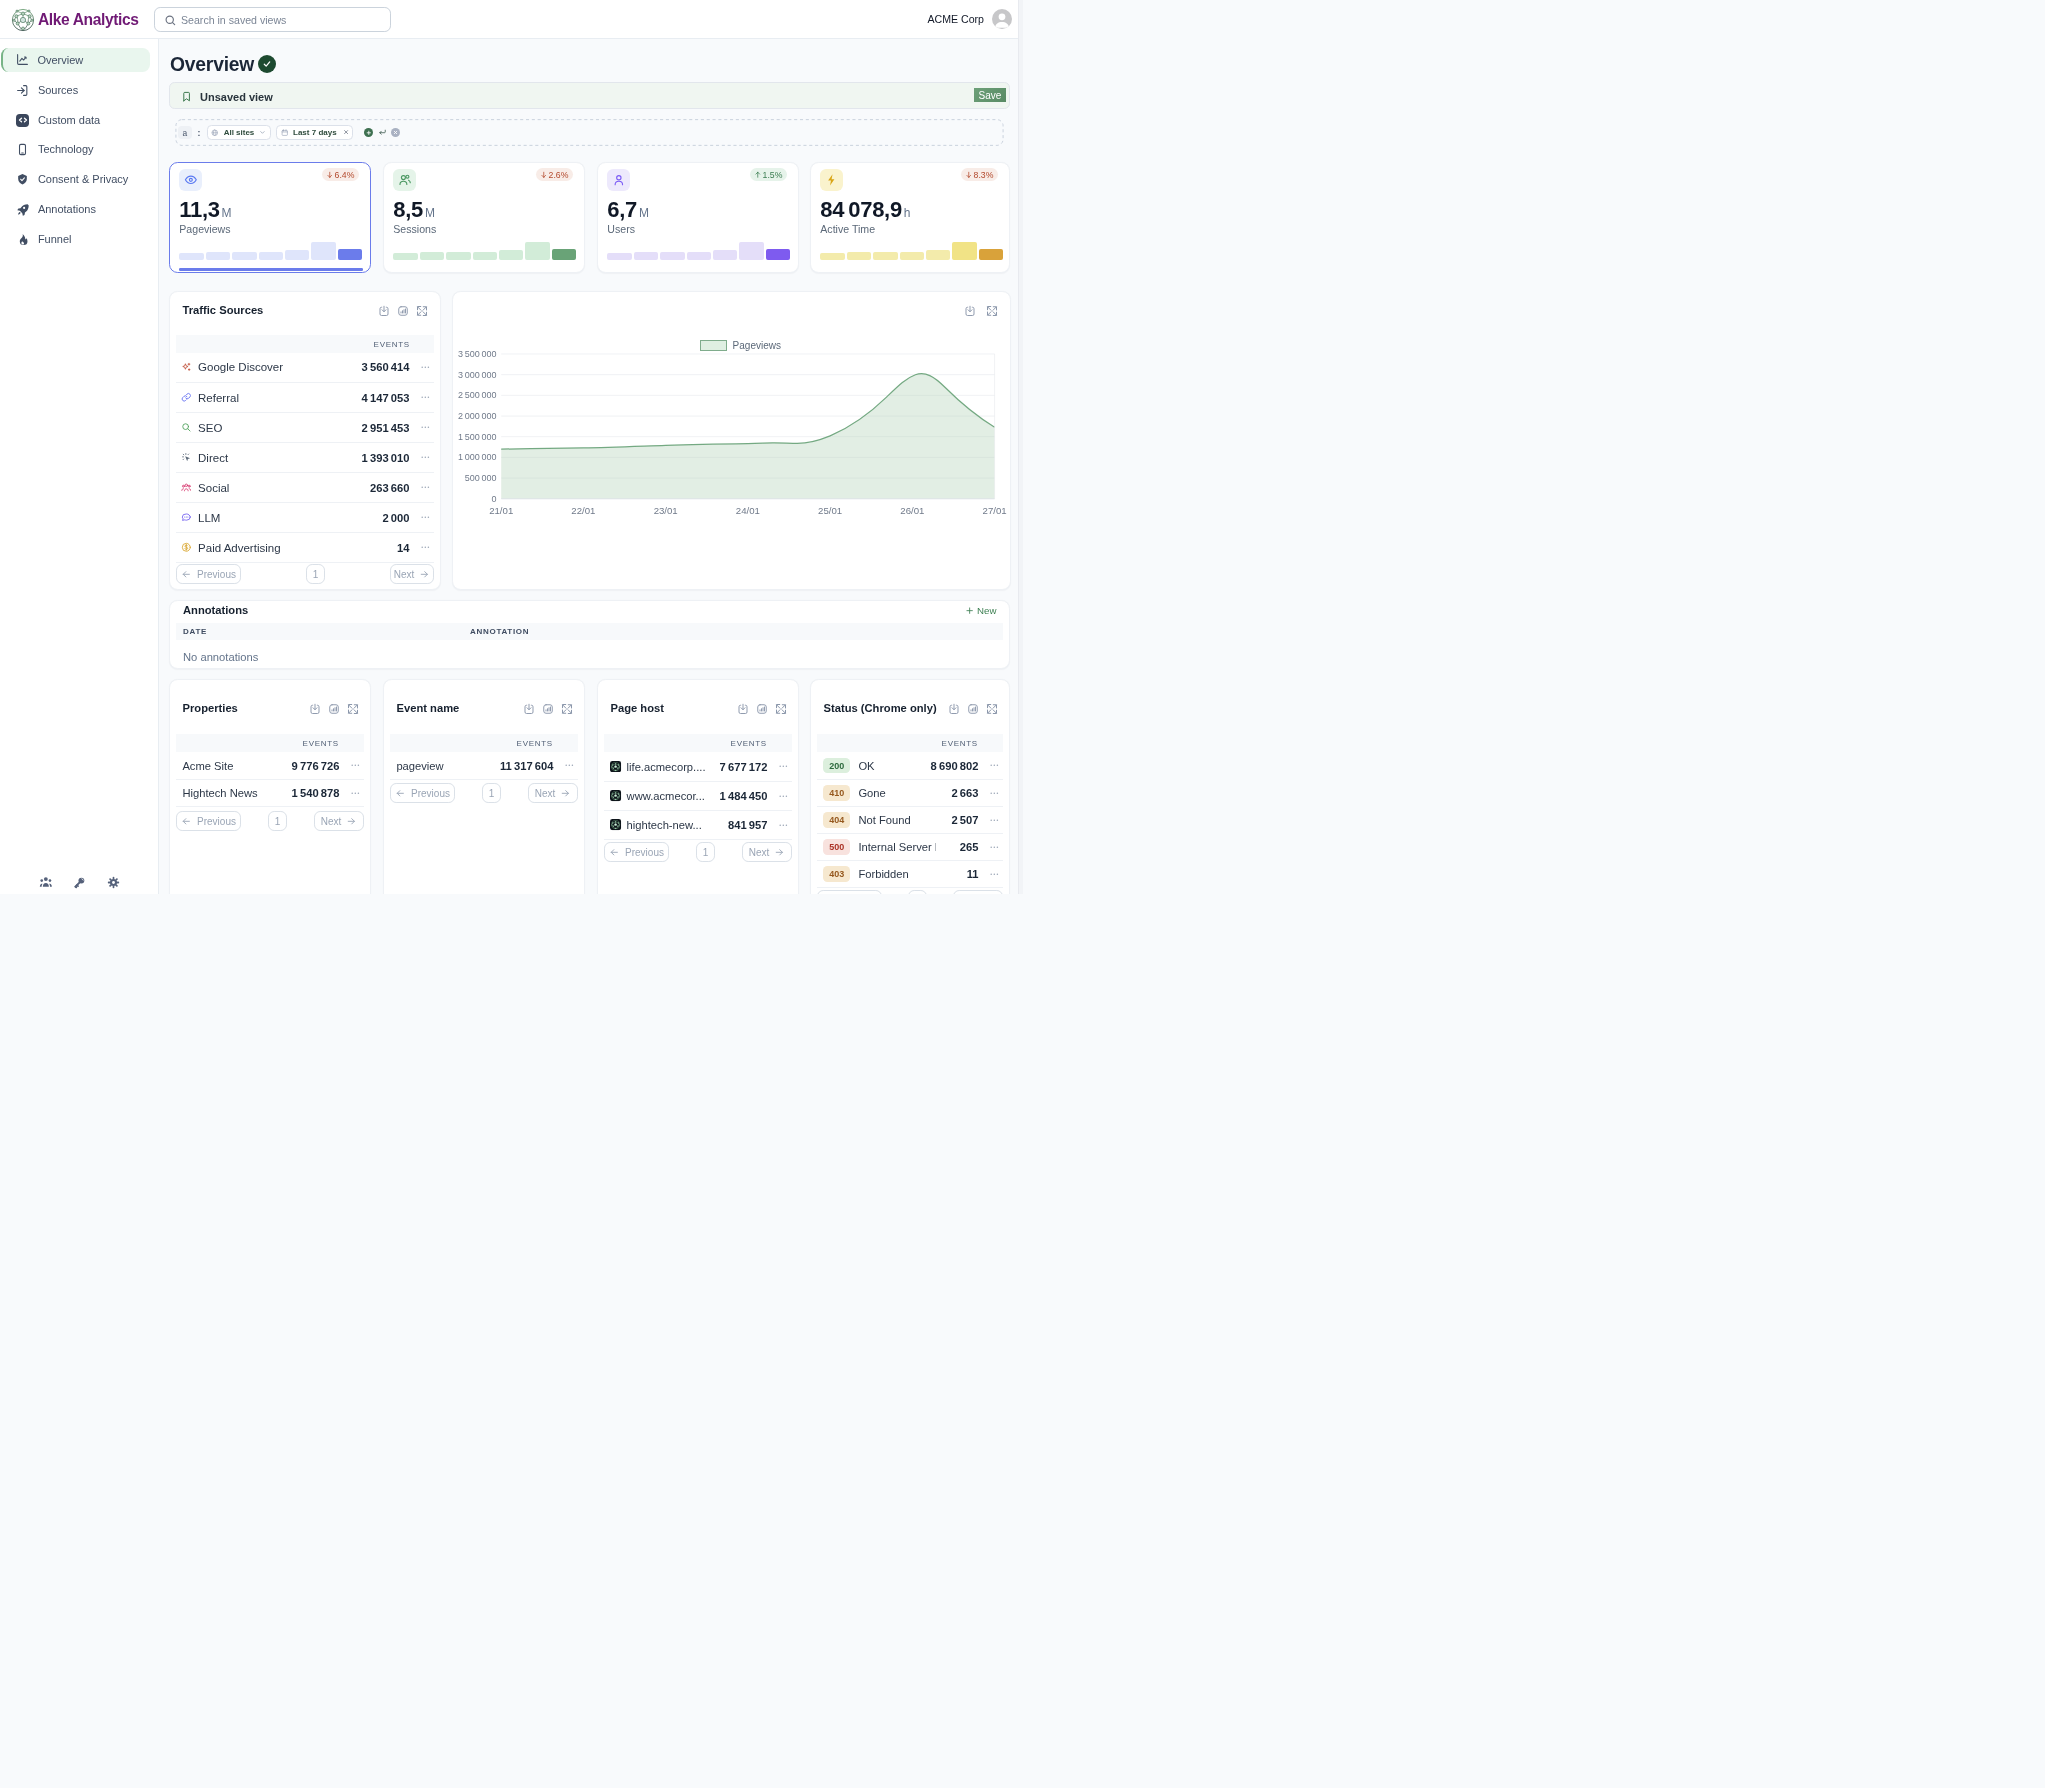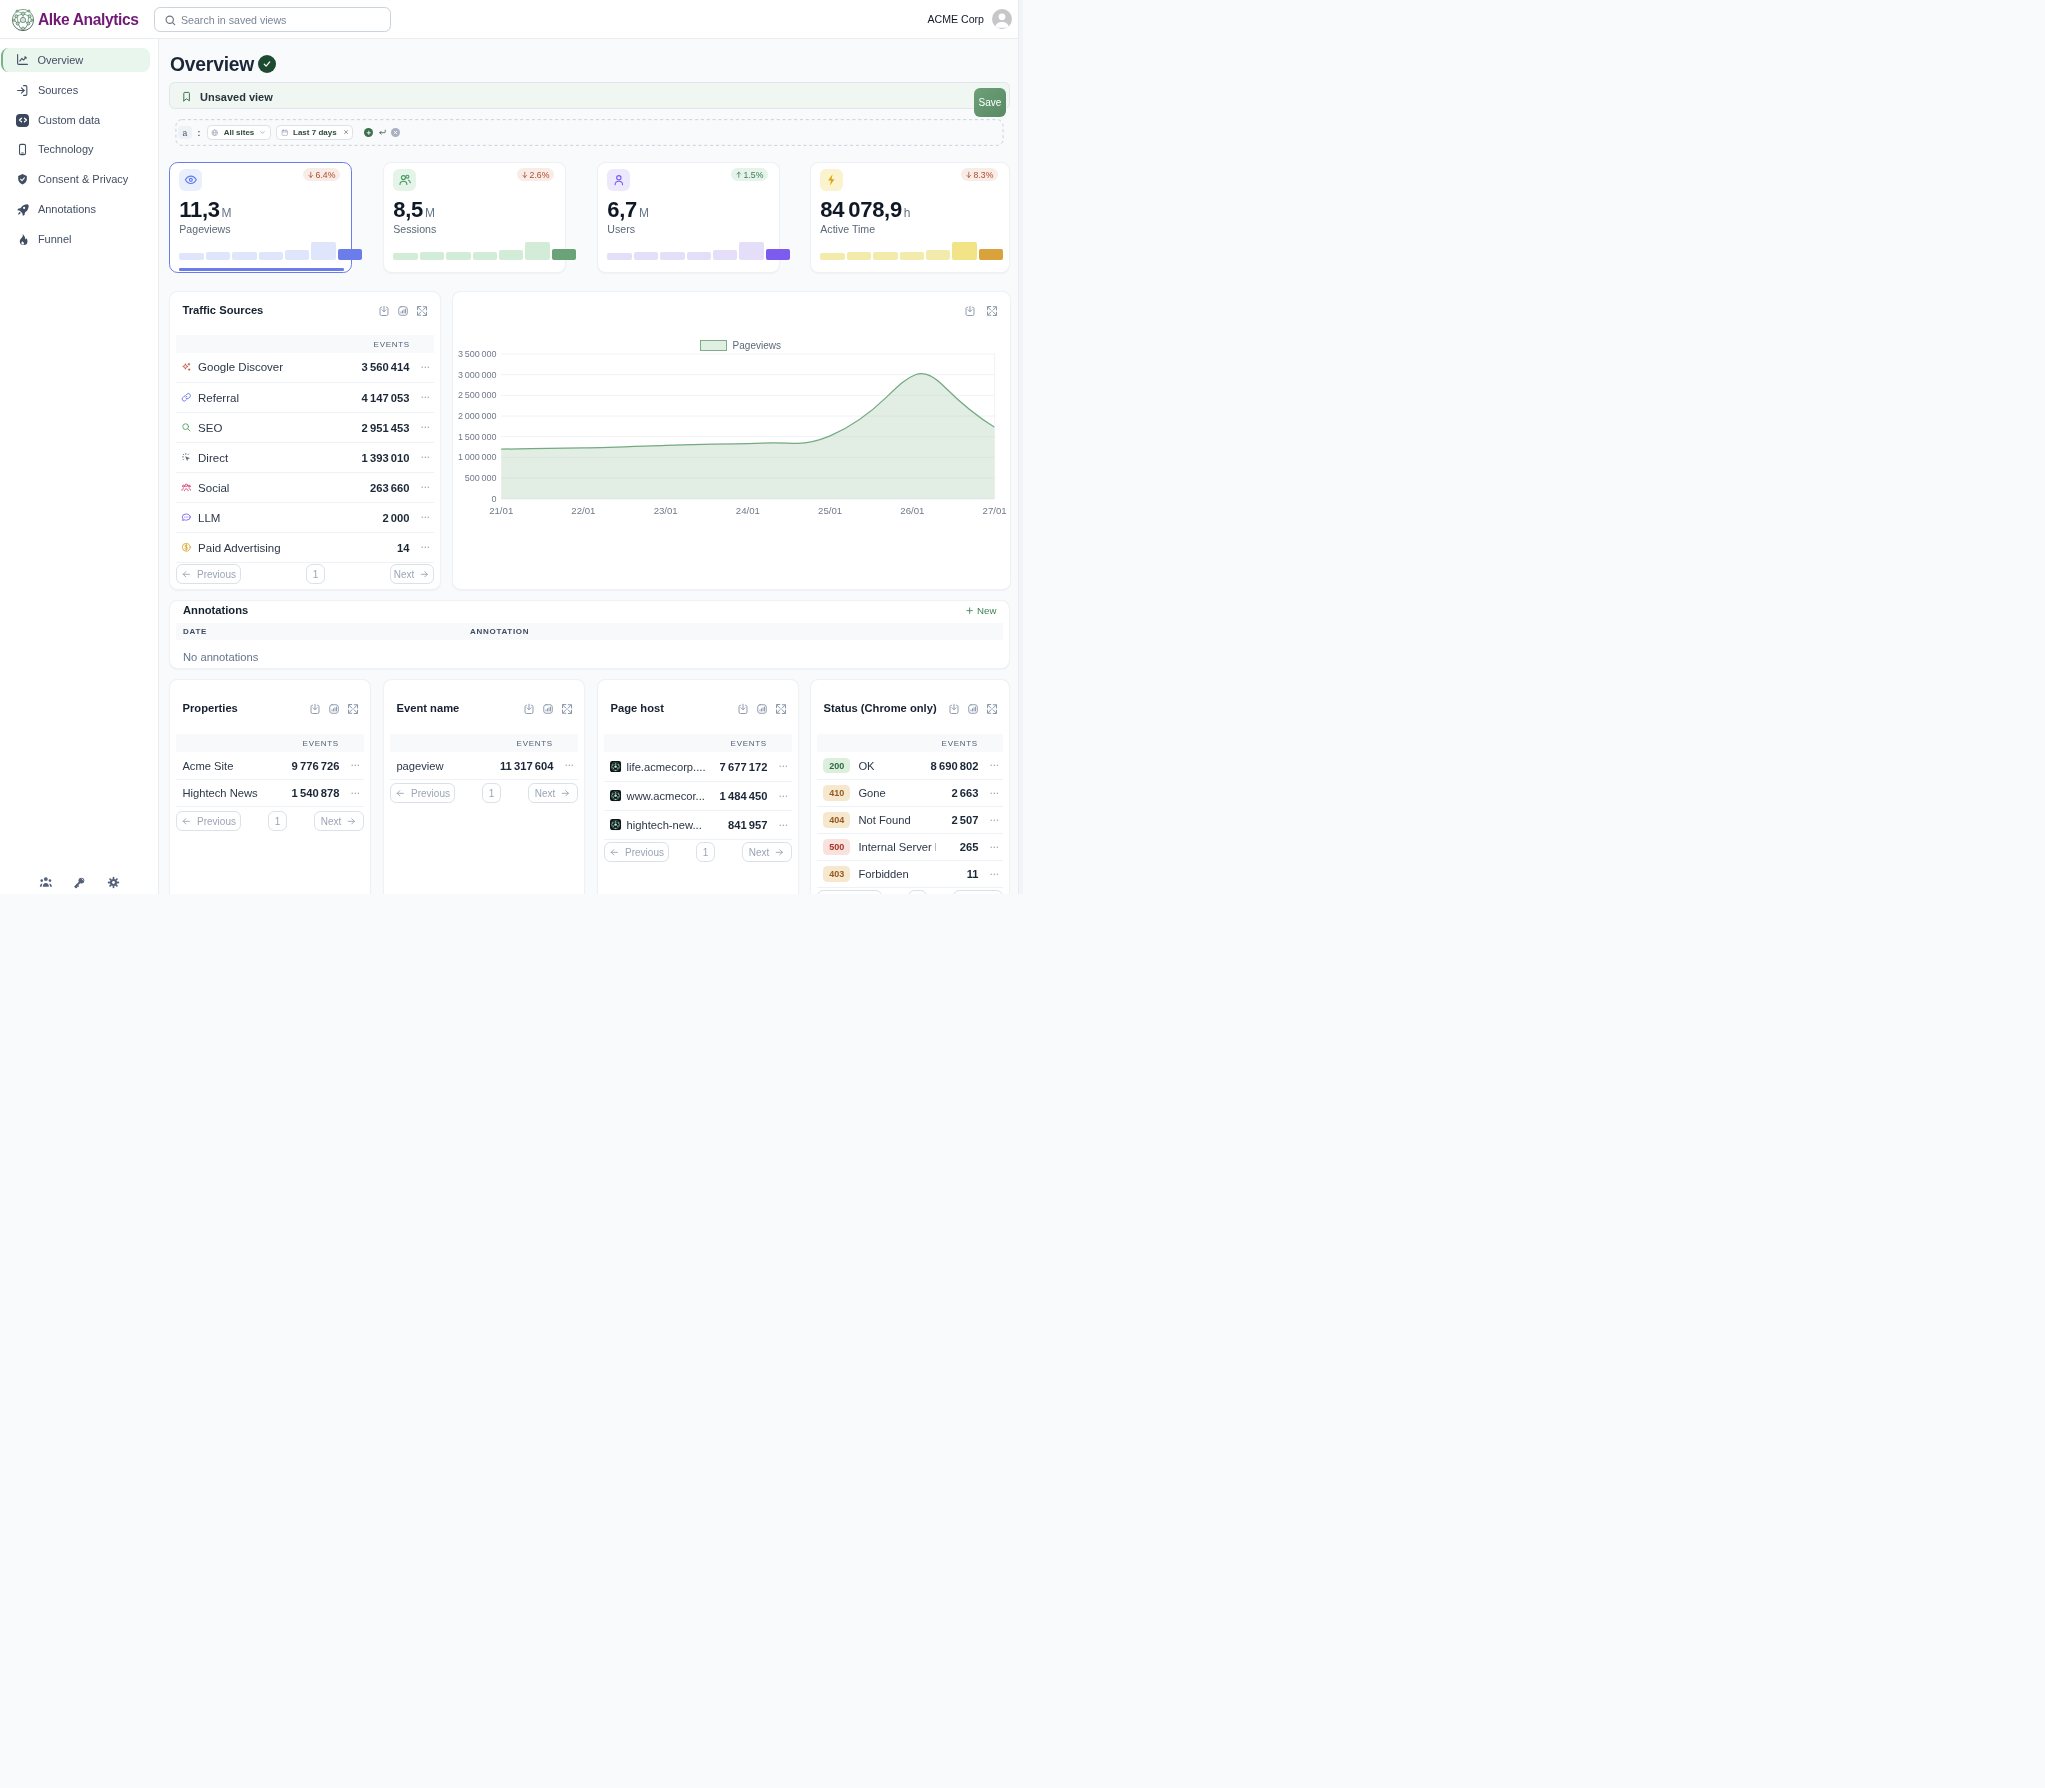--- a/index.html
+++ b/index.html
@@ -41,28 +41,28 @@
   .pgn { display:flex; align-items:center; justify-content:space-between; }
 
   
   #pg-title { position:absolute; left:170px; top:54px; font-size:19.3px; font-weight:bold; color:#1b2637; letter-spacing:-0.2px; }
   #pg-badge { position:absolute; left:258px; top:55px; width:18px; height:18px; border-radius:50%; background:#1d4a30; display:flex; align-items:center; justify-content:center; }
 
   
   #unsaved { position:absolute; left:169px; top:82px; width:841px; height:27px; background:#f0f6f1; border:0.6px solid #e2e6ec; border-radius:5.6px; }
   #unsaved .bm { position:absolute; left:11.2px; top:8px; color:#2e6f42; }
   #unsaved .txt { position:absolute; left:30px; top:7.5px; font-size:11px; font-weight:bold; color:#28333b; }
-  #savebtn { position:absolute; right:3.1px; top:5px; width:32px; height:29px; background:linear-gradient(135deg,#6da078,#588a64); color:#fff; font-size:10px; border-radius:6px; display:flex; align-items:center; justify-content:center; }
+  #savebtn { position:absolute; right:3.1px; top:5px; width:32px; height:14px; background:linear-gradient(135deg,#6da078,#588a64); color:#fff; font-size:10px; border-radius:0; display:flex; align-items:center; justify-content:center; }
 
   
   #filter { position:absolute; left:169px; top:119px; width:841px; height:27px; display:flex; align-items:center; }
   .fch { height:14.3px; border:0.6px solid #dce1ea; background:#fff; border-radius:4.4px; display:inline-flex; align-items:center; font-size:8px; font-weight:bold; color:#2e4b3c; }
 
   
-  .mcard { position:absolute; top:162px; width:183px; height:111px; }
+  .mcard { position:absolute; top:162px; width:202px; height:111px; }
   .mtile { position:absolute; left:9.3px; top:5.6px; width:22.4px; height:22.4px; border-radius:6.2px; display:flex; align-items:center; justify-content:center; }
   .mpct { position:absolute; right:10.6px; top:5px; height:13px; border-radius:6.9px; display:inline-flex; align-items:center; font-size:8.7px; font-weight:500; padding:0 5px 0 4.4px; gap:1.2px; }
   .mnum { position:absolute; left:9.3px; top:34px; font-size:22px; font-weight:bold; color:#101826; letter-spacing:-0.3px; }
   .mnum small { font-size:12px; font-weight:500; color:#64748b; letter-spacing:0; margin-left:1.9px; }
   .mlab { position:absolute; left:9.3px; top:60px; font-size:10.6px; color:#5b6878; }
   .mbars { position:absolute; left:9.3px; bottom:12.5px; width:183px; height:18px; display:flex; align-items:flex-end; gap:1.9px; }
   .mbars div { flex:1; border-radius:1.9px; }
 
   
   .pill-red { background:#f8ece7; color:#b34a2e; }

